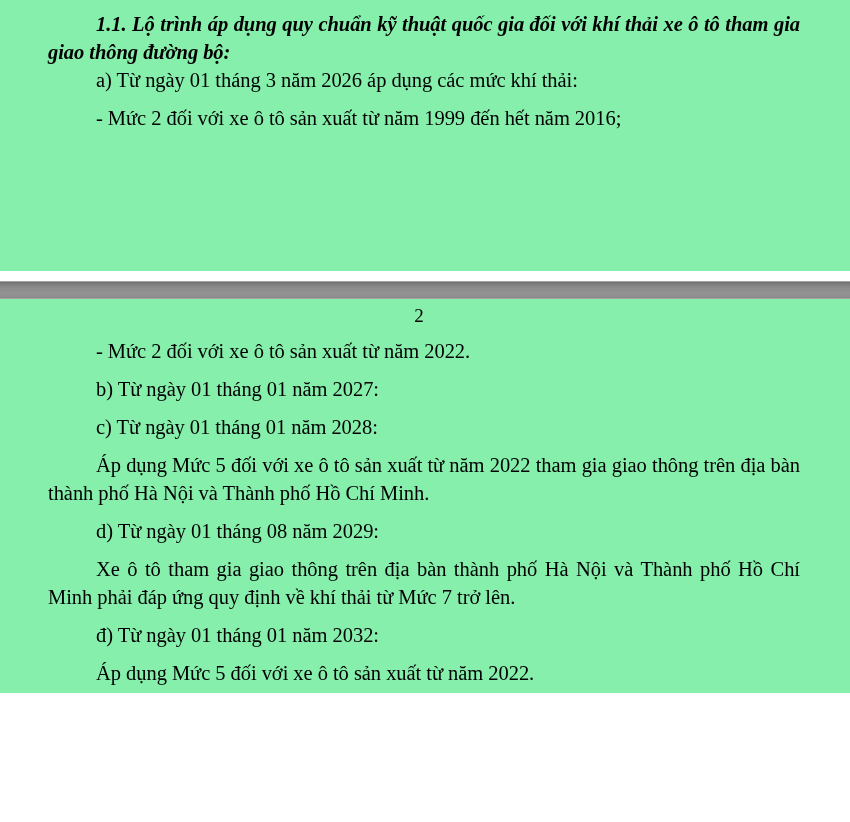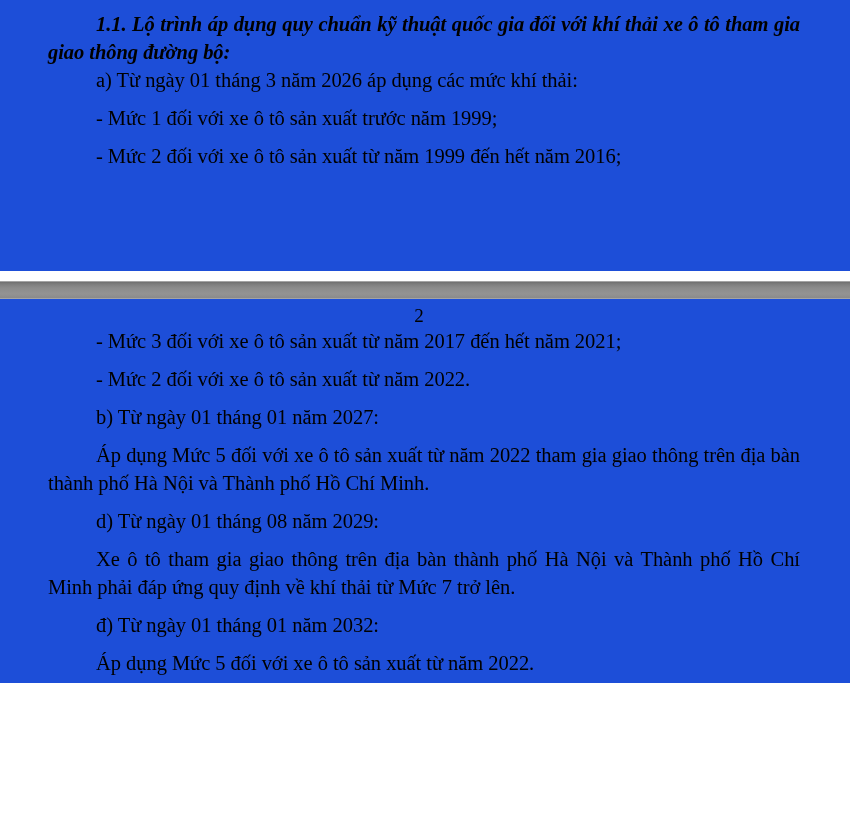--- a/index.html
+++ b/index.html
@@ -19,21 +19,21 @@
   }
 
   .doc-scroll {
     width: 850px;
     height: 822px;
     position: relative;
   }
 
   
   .page {
-    background: #1d4ed8;
+    background: #86efac;
     position: relative;
     box-sizing: border-box;
   }
 
   .page-one {
     padding: 10px 50px 0 48px;
     height: 271px;
   }
 
   .page-two {
@@ -104,40 +104,39 @@
 <body>
 
 <div class="doc-scroll">
 
   <section class="page page-one">
 
     <h2 class="heading">1.1. Lộ trình áp dụng quy chuẩn kỹ thuật quốc gia đối với khí thải xe ô tô tham gia giao thông đường bộ:</h2>
 
     <p class="para gap-a">a) Từ ngày 01 tháng 3 năm 2026 áp dụng các mức khí thải:</p>
 
-    <p class="para gap-std">- Mức 1 đối với xe ô tô sản xuất trước năm 1999;</p>
 
     <p class="para gap-std">- Mức 2 đối với xe ô tô sản xuất từ năm 1999 đến hết năm 2016;</p>
 
   </section>
 
   <div class="page-gap"></div>
   <div class="page-divider"></div>
 
   <section class="page page-two">
 
     <div class="page-number">2</div>
 
-    <p class="para">- Mức 3 đối với xe ô tô sản xuất từ năm 2017 đến hết năm 2021;</p>
 
     <p class="para gap-std">- Mức 2 đối với xe ô tô sản xuất từ năm 2022.</p>
 
     <p class="para gap-std">b) Từ ngày 01 tháng 01 năm 2027:</p>
 
 
+    <p class="para gap-std">c) Từ ngày 01 tháng 01 năm 2028:</p>
 
     <p class="para para-justify-full gap-std">Áp dụng Mức 5 đối với xe ô tô sản xuất từ năm 2022 tham gia giao thông trên địa bàn thành phố Hà Nội và Thành phố Hồ Chí Minh.</p>
 
     <p class="para gap-std">d) Từ ngày 01 tháng 08 năm 2029:</p>
 
     <p class="para para-justify-full gap-std">Xe ô tô tham gia giao thông trên địa bàn thành phố Hà Nội và Thành phố Hồ Chí Minh phải đáp ứng quy định về khí thải từ Mức 7 trở lên.</p>
 
     <p class="para gap-std">đ) Từ ngày 01 tháng 01 năm 2032:</p>
 
     <p class="para gap-std">Áp dụng Mức 5 đối với xe ô tô sản xuất từ năm 2022.</p>

